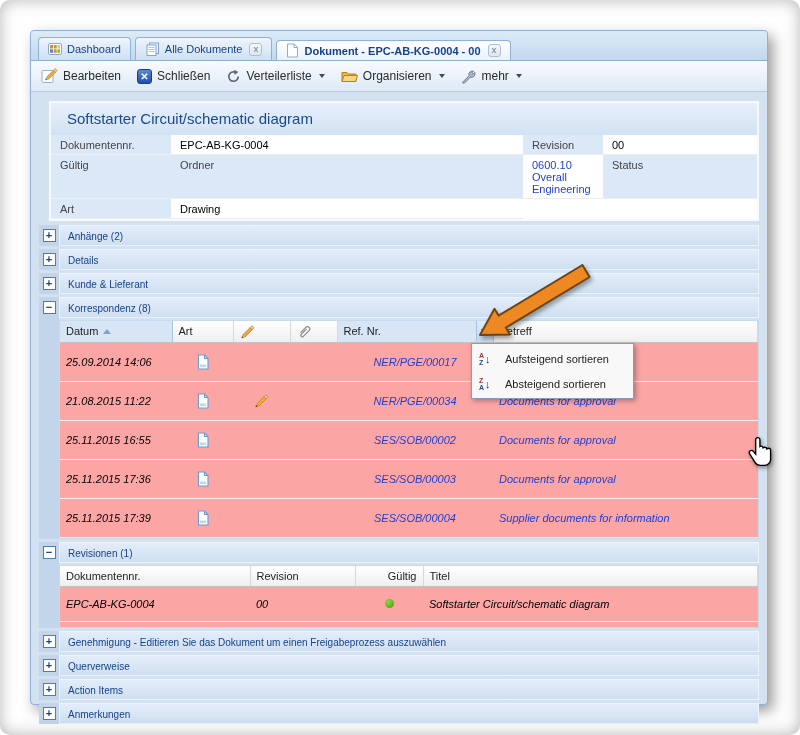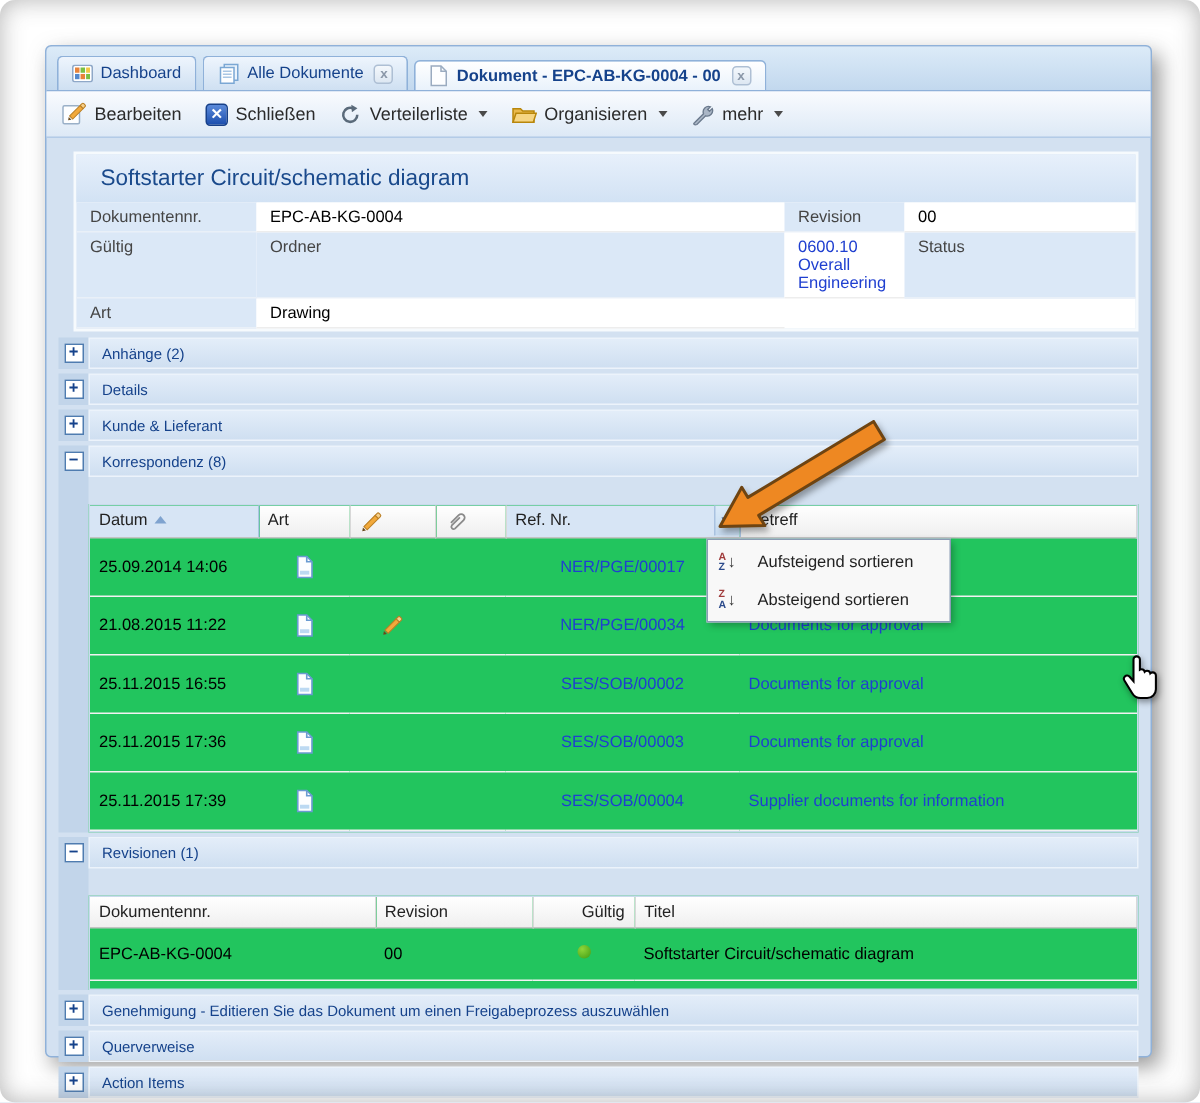--- a/index.html
+++ b/index.html
@@ -56,30 +56,30 @@
   .section { display:flex; margin-top:3px; }
   .toggle-col { width:20px; flex-shrink:0; background:#c2d5ea; display:flex;
     justify-content:center; align-items:flex-start; padding-top:4px; }
   .pm { width:13px; height:13px; background:#fff; border:1px solid #4f7cb0;
     color:#15428b; font-size:11px; line-height:11px; text-align:center; font-weight:bold; }
   .section-right { flex:1; min-width:0; }
   .section-bar { height:21px; line-height:21px; background:linear-gradient(#e3edf9,#cfdff1);
     border:1px solid #ecf3fb; color:#15428b; font-size:10px; padding-left:8px;
     white-space:nowrap; overflow:hidden; }
 
-  .panel { background:#22c55e; border:1px solid #c9daec; margin-top:18px; position:relative; }
+  .panel { background:#fca5a5; border:1px solid #c9daec; margin-top:2px; position:relative; }
 
   
   table { border-collapse:collapse; width:100%; font-size:11px; table-layout:fixed; }
   th { height:21px; background:linear-gradient(#ffffff,#efefef); border-right:1px solid #d8d8d8;
     border-bottom:1px solid #c3c3c3; font-weight:normal; text-align:left; padding:0 6px;
     color:#222; position:relative; overflow:hidden; }
   th.hl { background:#d7e5f5; border-right:1px solid #abc4e2; }
   td { height:21px; padding:11px 6px; border-bottom:1px solid #f2f2f2; color:#000;
-    white-space:nowrap; overflow:hidden; }
+    white-space:nowrap; overflow:hidden;font-style:italic; }
   .c-art, .c-pencil, .c-clip { text-align:center; }
   .c-ref { text-align:center; }
   .sort-asc-tri { display:inline-block; width:0; height:0; margin-left:5px; margin-bottom:1px;
     border-left:4px solid transparent; border-right:4px solid transparent;
     border-bottom:5px solid #7fa3cf; }
   .dd-btn { position:absolute; right:0; top:0; width:17px; height:20px;
     background:linear-gradient(#dcebf8,#c6dbf0); border-left:1px solid #a9c2e0;
     display:flex; align-items:center; justify-content:center; }
   .dd-tri { width:0; height:0; border-left:4px solid transparent; border-right:4px solid transparent;
     border-top:5px solid #1d3f77; }

